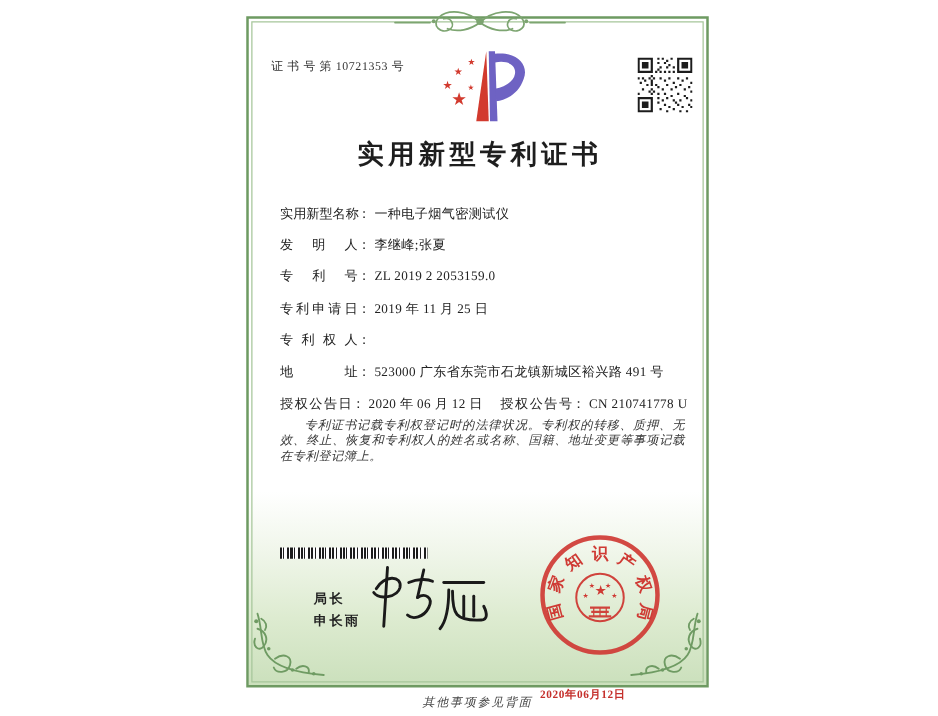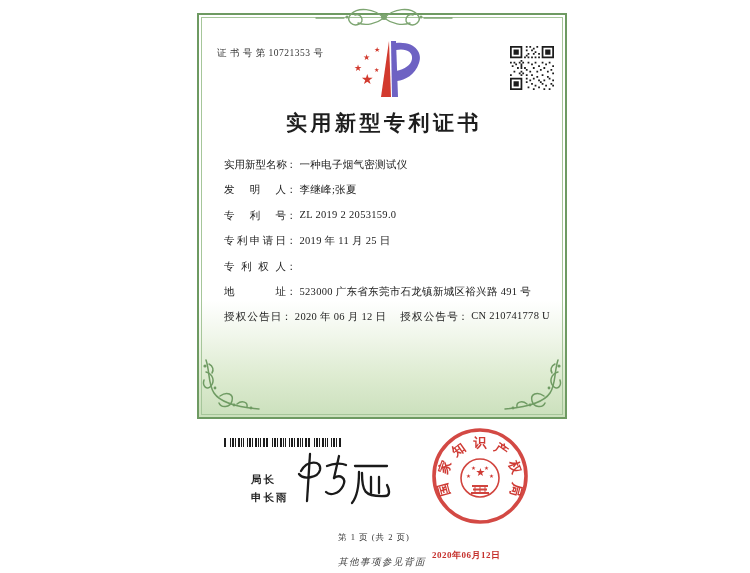--- a/index.html
+++ b/index.html
@@ -2,37 +2,37 @@
 <html><head>
 <meta charset="utf-8">
 <style>
   html,body{margin:0;padding:0;}
   body{
     width:750px;height:573px;position:relative;overflow:hidden;
     background:#ffffff;
     font-family:"Liberation Serif","DejaVu Serif",serif;
   }
   .page{
-    position:absolute;left:197px;top:13px;width:370px;height:406px;
+    position:absolute;left:197px;top:13px;width:370px;height:537px;
     box-sizing:border-box;
     border:2px solid #6e9a62;
     background:linear-gradient(180deg,#ffffff 0%,#ffffff 71%,#f0f6ea 80%,#ddebd0 90%,#cbe0bc 100%);
   }
   .inner-border{position:absolute;inset:2px;border:1px solid #a6c69a;pointer-events:none;}
   .cert-no{
     position:absolute;left:18px;top:32px;font-size:9.5px;color:#333;letter-spacing:.5px;
   }
   .logo{position:absolute;left:152px;top:24px;width:76px;height:64px;}
   .qr{position:absolute;left:311px;top:31px;width:44px;height:44px;}
   .title{
     position:absolute;left:25px;top:94px;width:320px;text-align:center;
     font-size:21px;font-weight:700;letter-spacing:3.5px;color:#1e1e1e;
   }
   .fields{position:absolute;left:25px;top:143px;width:326px;}
-  .frow{height:25.4px;display:flex;font-size:10.5px;color:#222;white-space:nowrap;}
+  .frow{height:25.4px;display:flex;align-items:center;font-size:10.5px;color:#222;white-space:nowrap;}
   .flabel{
     display:inline-block;width:62px;
     text-align:justify;text-align-last:justify;
   }
   .fcolon{margin:0 1px 0 0;}
   .fval{margin-left:2px;letter-spacing:.3px;}
   .flabel2{margin-left:14px;}
   .paras{position:absolute;left:25px;top:320px;width:324px;}
   .paras p{
     margin:0 0 3px 0;text-indent:2em;font-size:9.8px;line-height:12.4px;
@@ -147,20 +147,21 @@
       <span class="flabel">授权公告日</span>
         <span class="fcolon">：</span>
       <span class="fval">2020 年 06 月 12 日</span>
       <span class="flabel flabel2">授权公告号</span>
         <span class="fcolon">：</span>
       <span class="fval">CN 210741778 U</span>
     </div>
   </div>
 
   <div class="paras">
+    <p>专利证书记载专利权登记时的法律状况。专利权的转移、质押、无效、终止、恢复和专利权人的姓名或名称、国籍、地址变更等事项记载在专利登记簿上。</p>
   </div>
 
   <div class="barcode"></div>
 
   <div class="director">
     <div>局长</div>
     <div>申长雨</div>
   </div>
 
   <svg class="signature" viewBox="0 0 110 60" aria-label="申长雨">
@@ -197,21 +198,20 @@
     <g fill="#cf3a34" font-weight="bold">
       <text class="star" x="45.5" y="50" font-size="11">★</text>
       <text class="star" x="36" y="52" font-size="5.5">★</text>
       <text class="star" x="41" y="44" font-size="5.5">★</text>
       <text class="star" x="54" y="44" font-size="5.5">★</text>
       <text class="star" x="59" y="52" font-size="5.5">★</text>
     </g>
   </svg>
   <div class="seal-date">2020年06月12日</div>
 
-  <div class="page-footer">第 1 页 (共 2 页)</div>
 
   <svg class="corner bl" viewBox="0 0 62 56">
     <g fill="none" stroke="#6f9b63" stroke-width="1.5" stroke-linecap="round">
       <path d="M5,2 C9,14 7,26 13,35 C19,44 34,49 58,51"></path>
       <path d="M5,14 C12,16 14,23 10,28 C6,33 1,28 3,22"></path>
       <path d="M19,38 C26,33 33,36 31,43 C29,50 20,50 18,45"></path>
       <path d="M36,46 C41,42 47,44 46,49"></path>
       <path d="M8,6 C12,8 13,12 11,15"></path>
     </g>
     <circle cx="4" cy="8" r="1.6" fill="#6f9b63"></circle>

